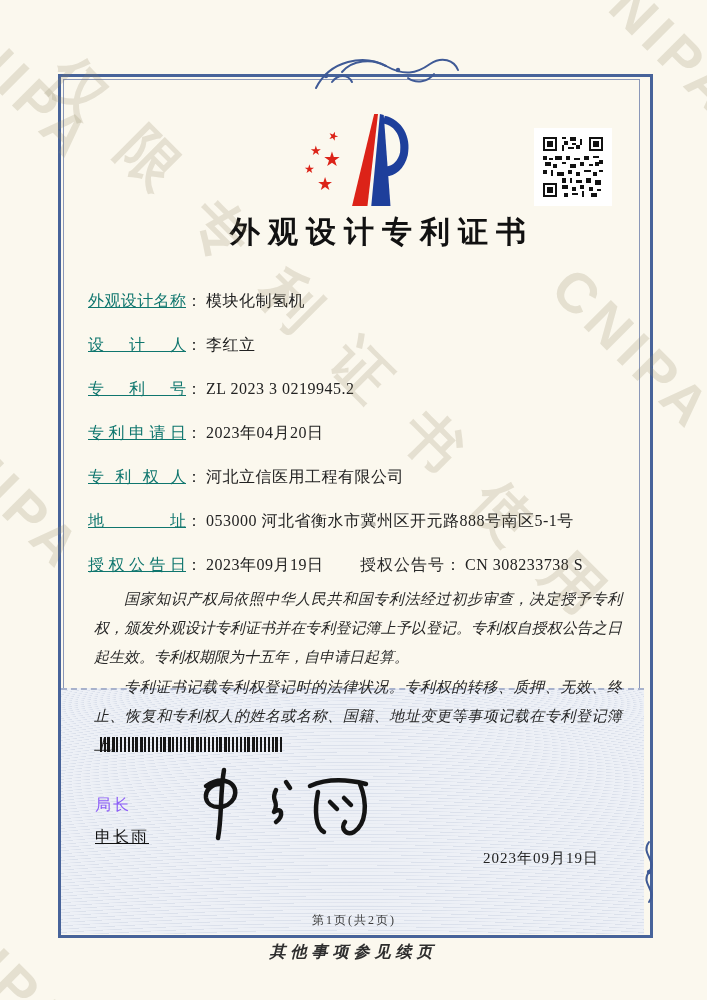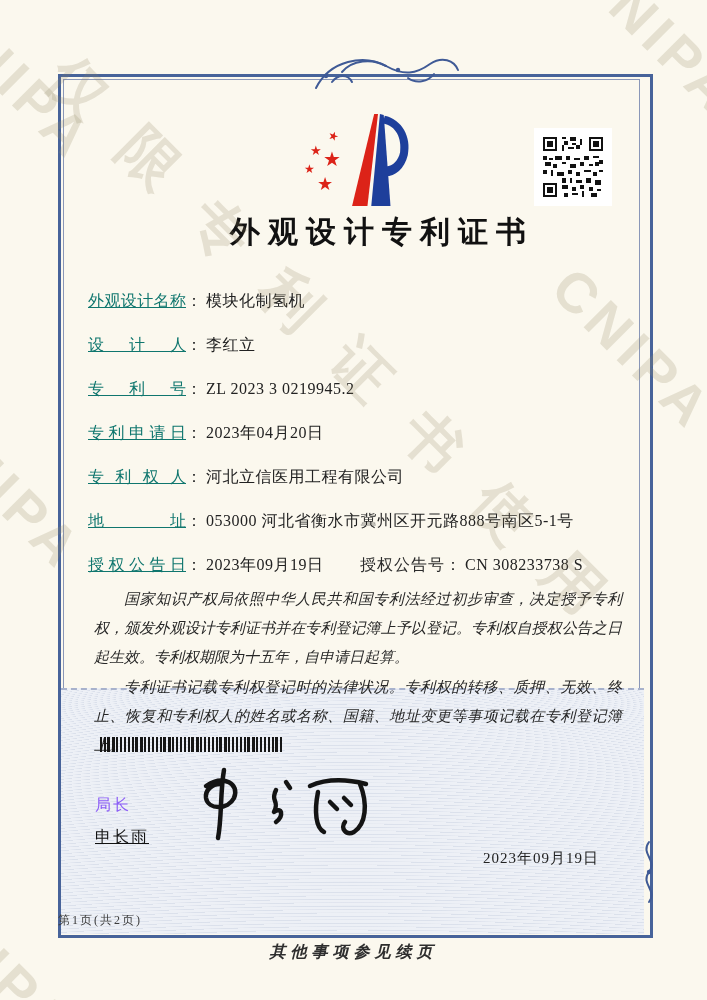--- a/index.html
+++ b/index.html
@@ -51,21 +51,21 @@
             rgba(100,120,165,0.13) 0 1px, rgba(0,0,0,0) 3px 9px);
          border-top:2px dashed #a8b2cc;}
   .barcode{position:absolute;left:100px;top:737px;width:182px;height:15px;z-index:3;
          background:
            repeating-linear-gradient(90deg,#161616 0 2px,rgba(0,0,0,0) 2px 4px),
            repeating-linear-gradient(90deg,#161616 0 1px,rgba(0,0,0,0) 1px 7px);}
   .sig-title{position:absolute;left:95px;top:795px;font-size:16px;color:#8b5cf6;z-index:3;letter-spacing:2px;}
   .sig-name{position:absolute;left:95px;top:827px;font-size:16px;color:#111;z-index:3;letter-spacing:2px;text-decoration:underline;}
   .sig-hand{position:absolute;left:190px;top:762px;z-index:3;}
   .sig-date{position:absolute;left:483px;top:849px;font-size:15px;letter-spacing:1px;color:#222;z-index:3;}
-  .page-num{position:absolute;left:58px;top:912px;width:592px;
+  .page-num{position:absolute;left:58px;top:912px;width:592px;text-align:center;
             font-size:12px;letter-spacing:2px;color:#3c3c3c;z-index:3;}
   .footer-note{position:absolute;left:0;top:942px;width:707px;text-align:center;
             font-size:16px;font-style:italic;letter-spacing:5px;color:#2e2e2e;z-index:3;font-weight:bold;}
 </style>
 </head>
 <body>
 
 <div class="page">
 
   <div class="wm wm-cjk" style="left:85px;top:40px;">仅限专利证书使用</div>

